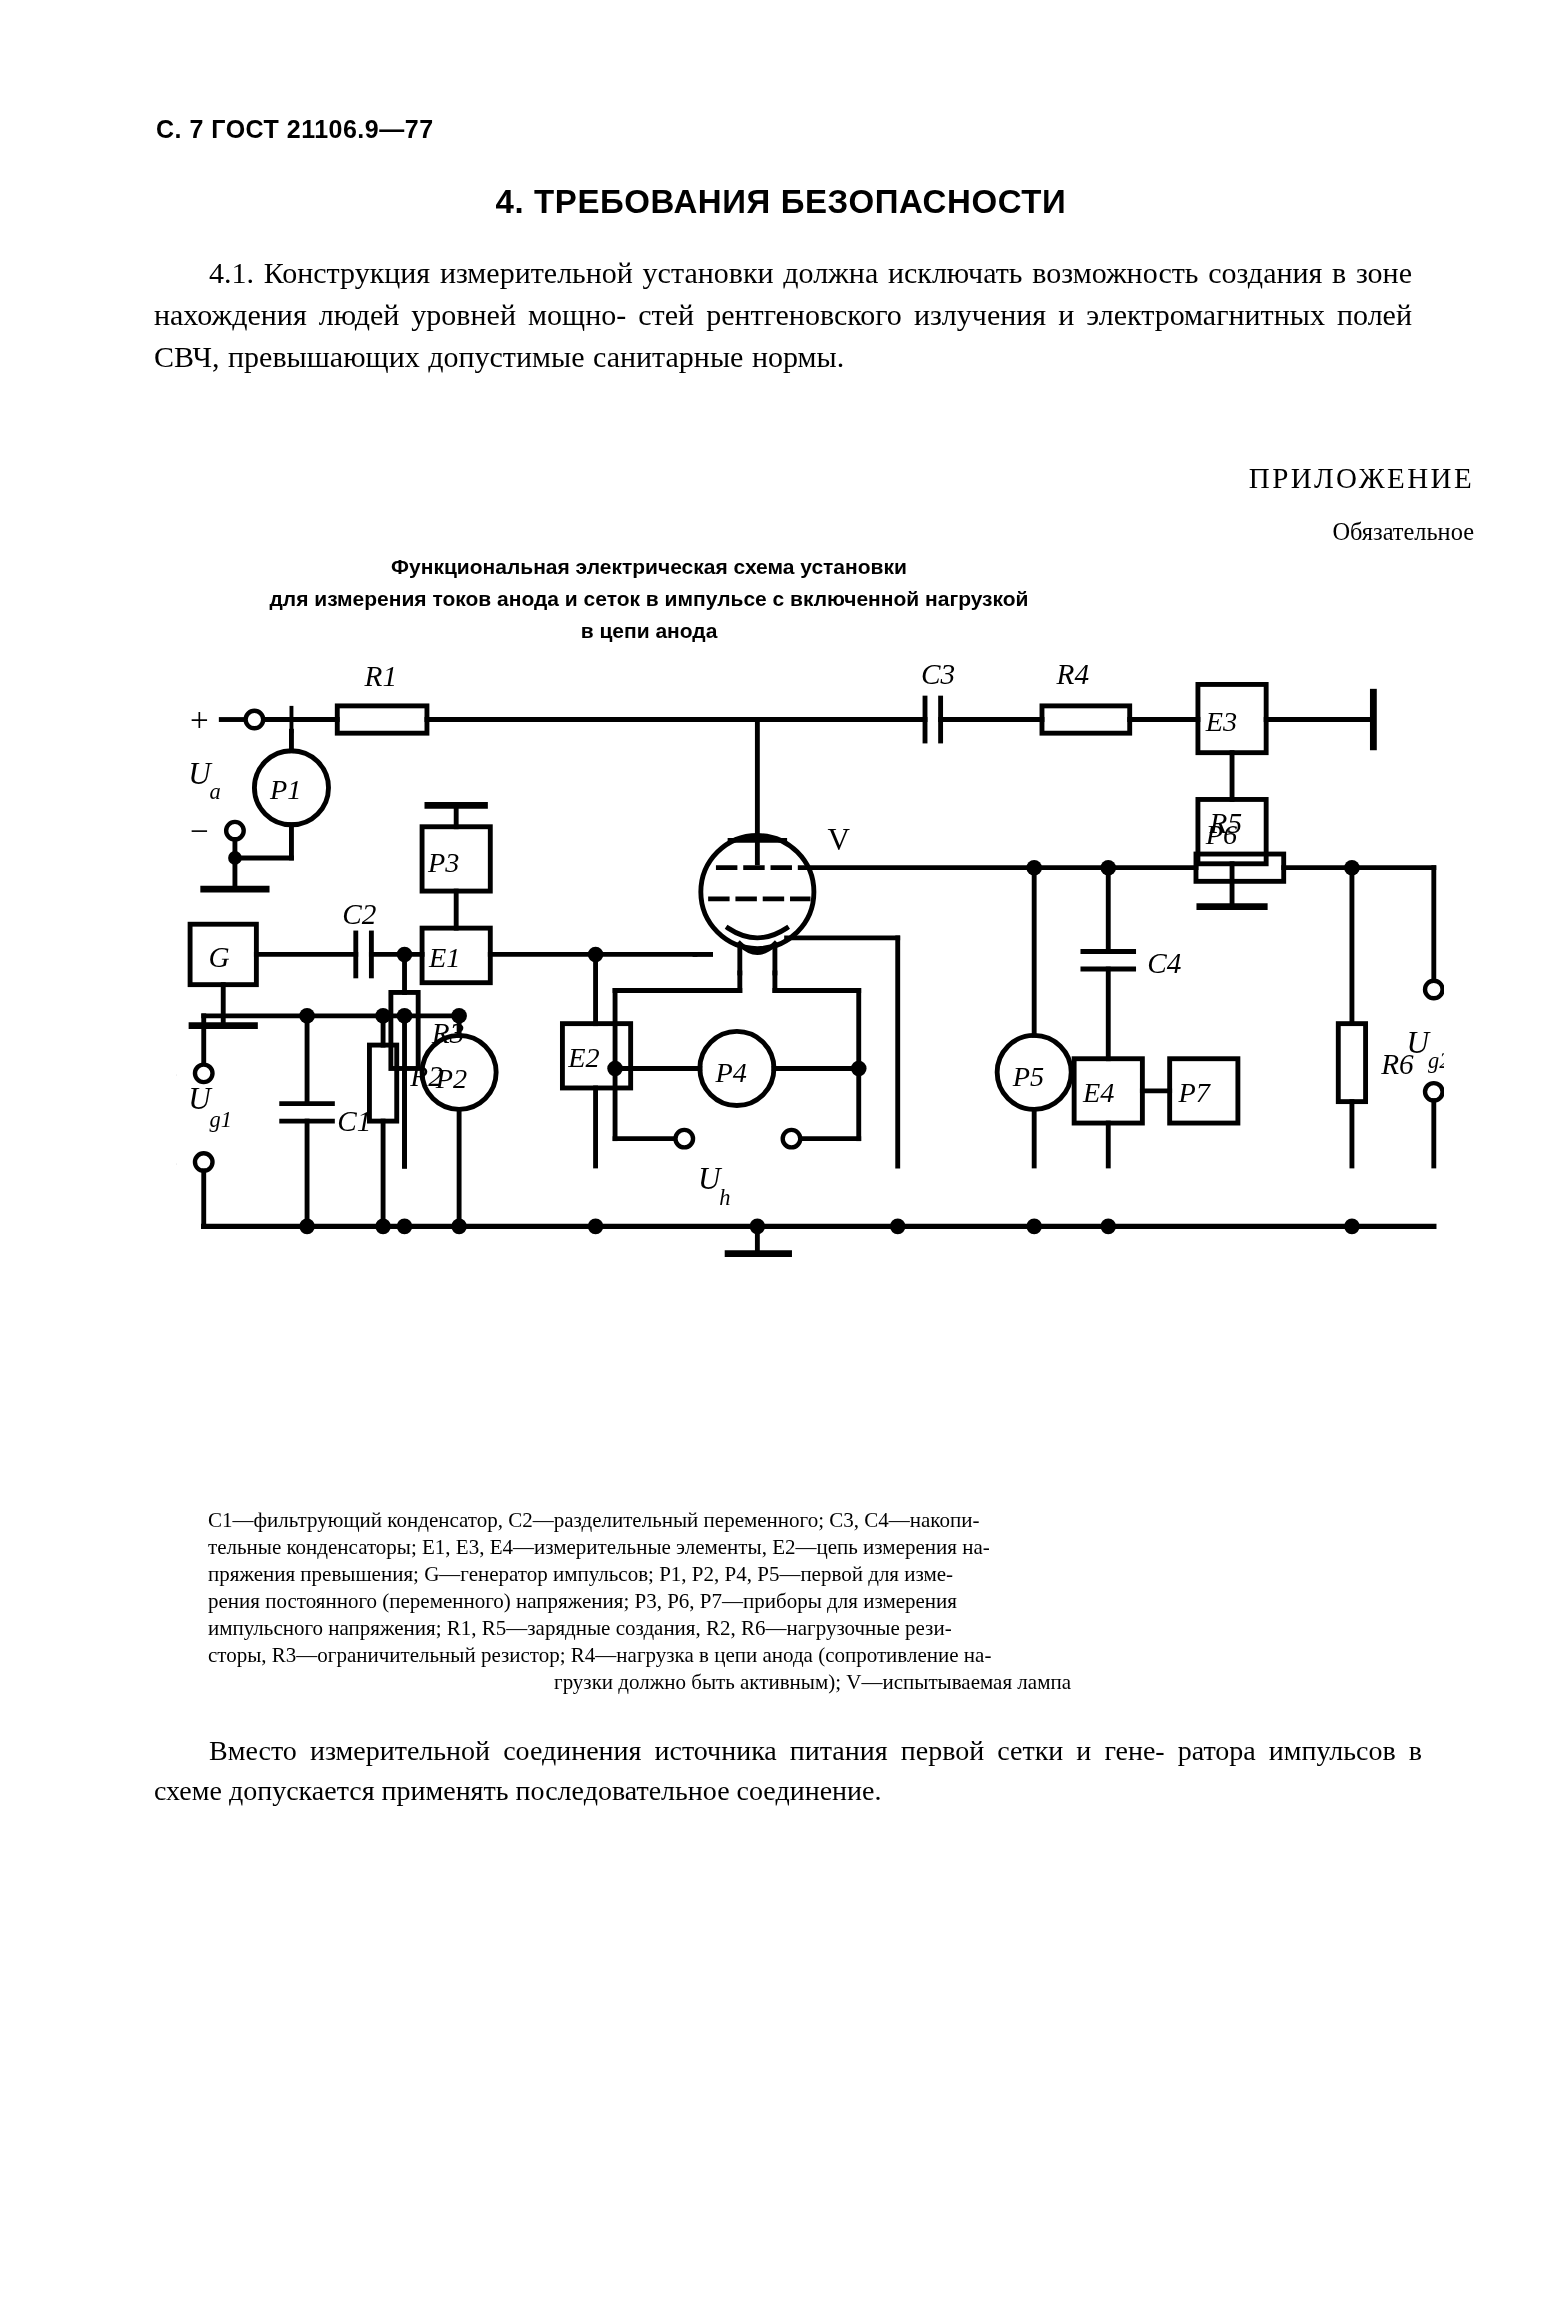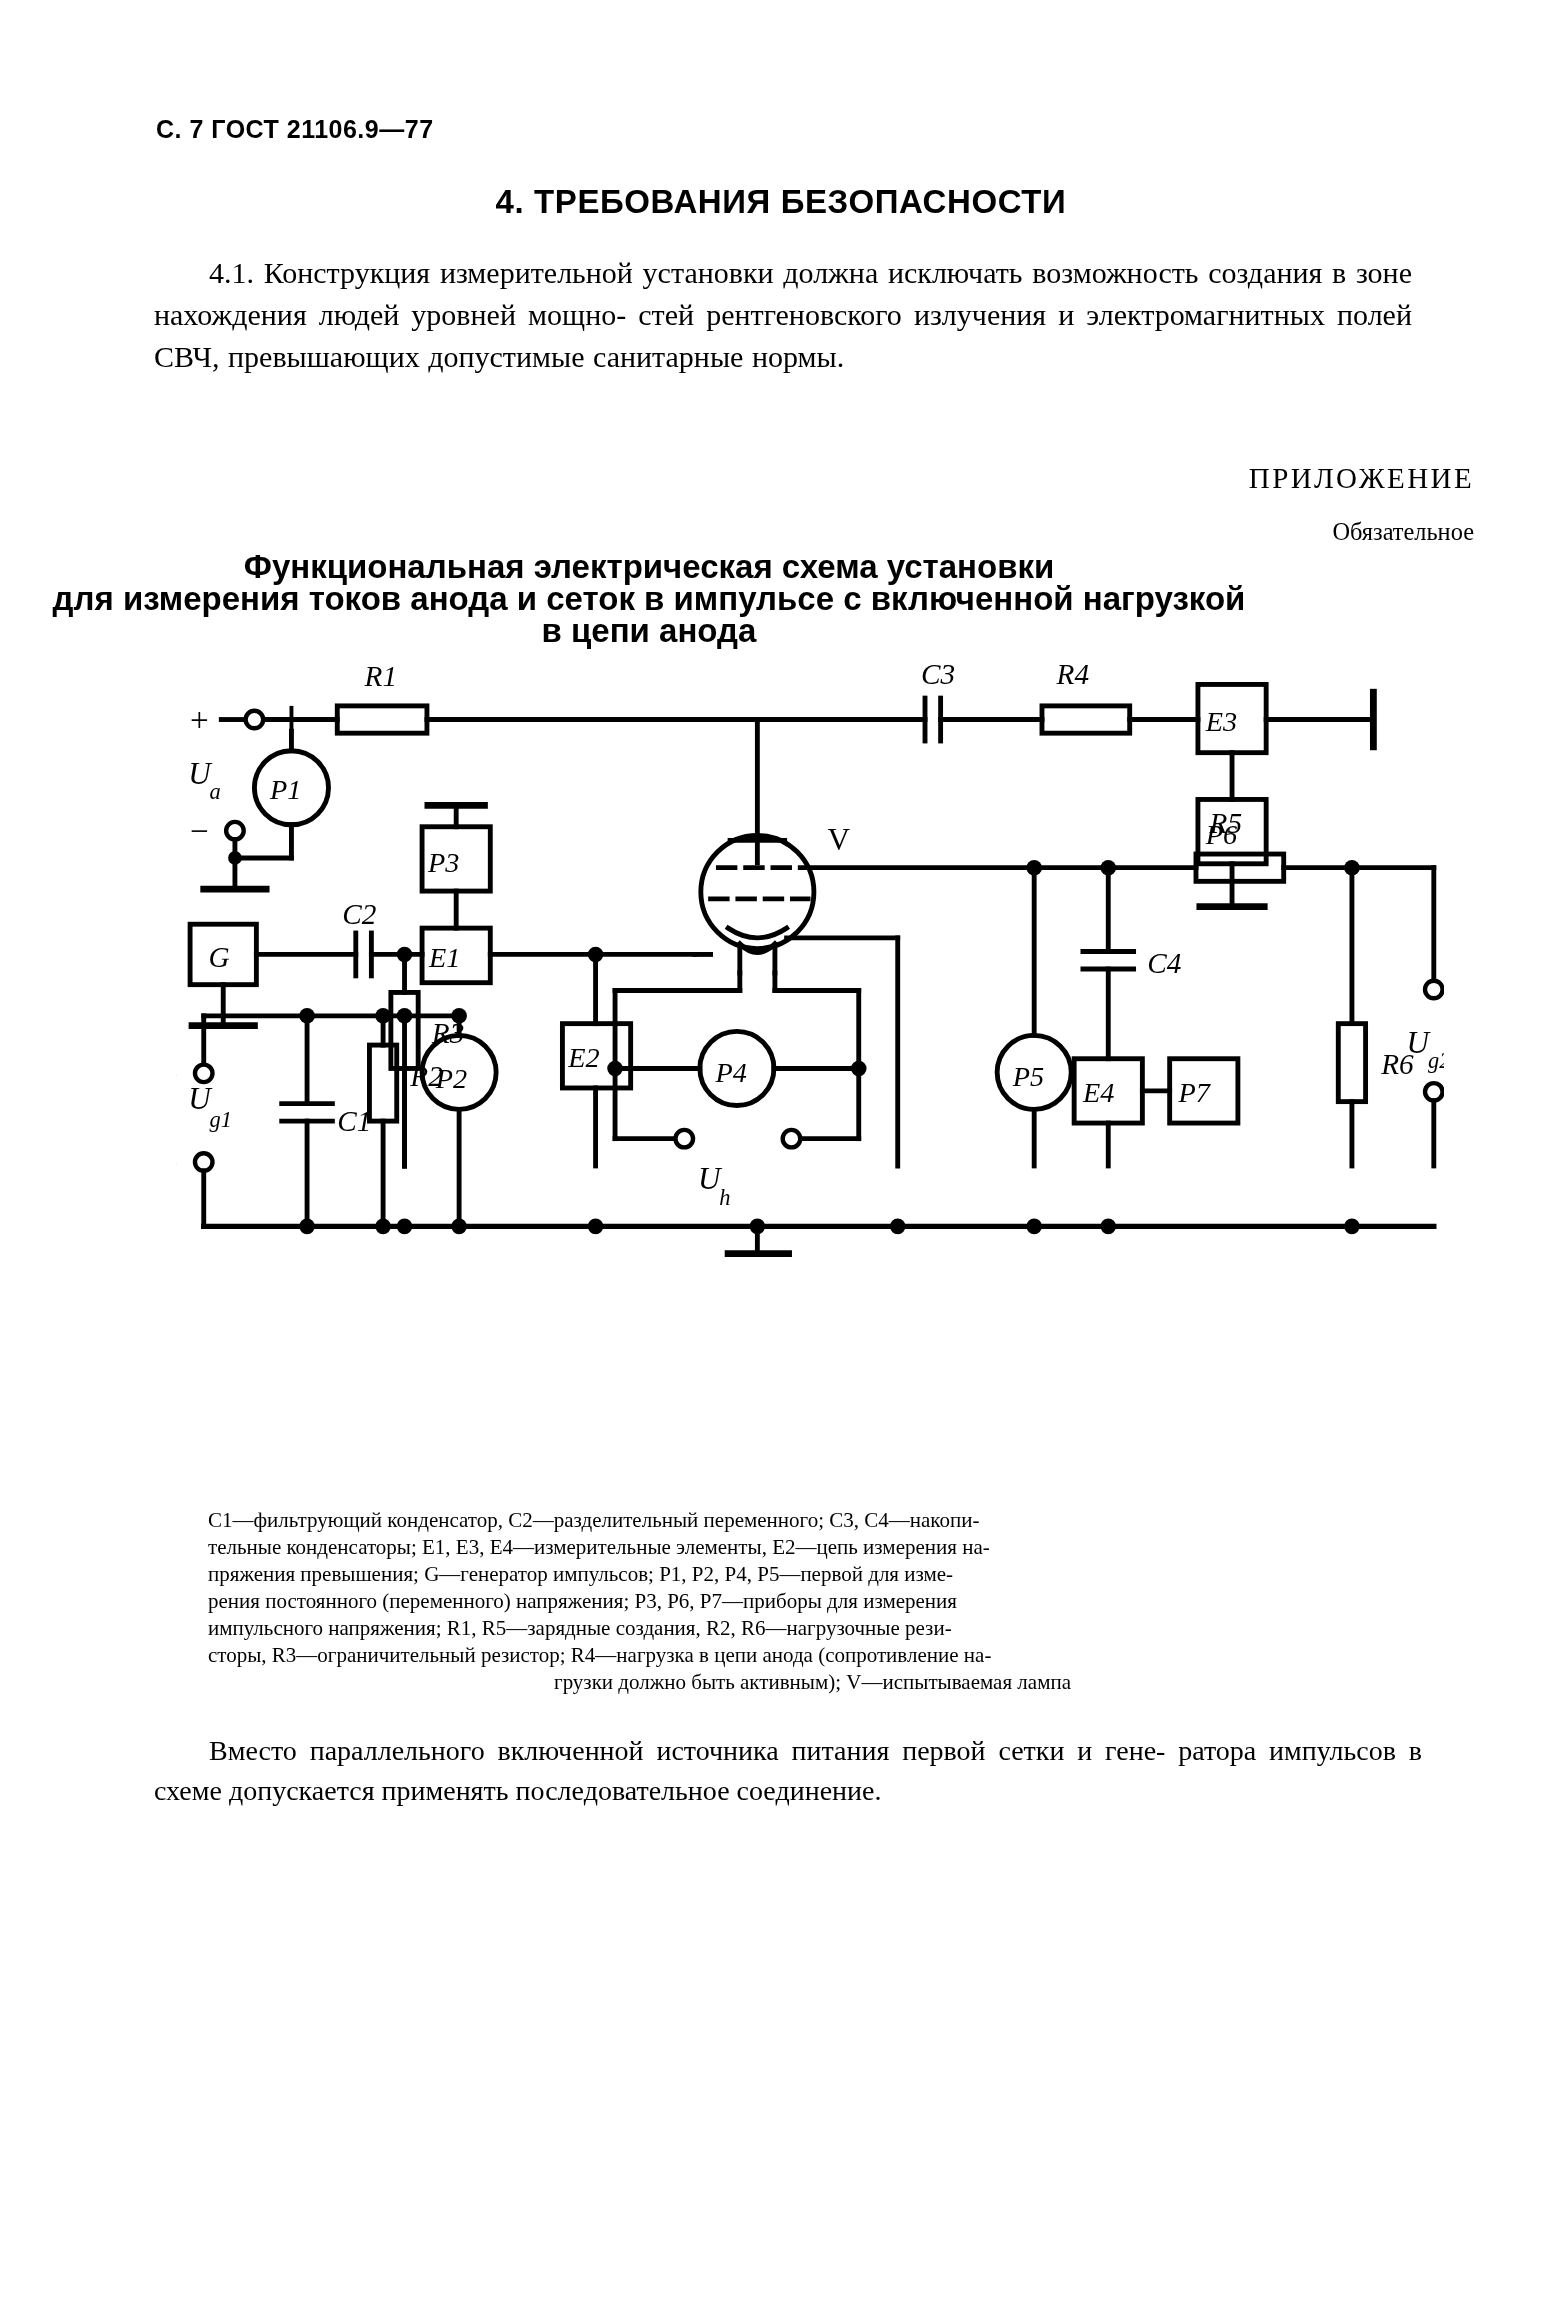--- a/index.html
+++ b/index.html
@@ -81,21 +81,21 @@
 
   
   .fig-title {
     position: absolute;
     left: 0;
     top: 551px;
     width: 1298px;
     text-align: center;
     font-family: "Liberation Sans", "DejaVu Sans", sans-serif;
     font-weight: bold;
-    font-size: 33px;
+    font-size: 21px;
     line-height: 32px;
   }
 
   
   .schematic {
     position: absolute;
     left: 176px;
     top: 663px;
     width: 1268px;
     height: 809px;
@@ -401,18 +401,18 @@
     <div class="lg-line">C1—фильтрующий конденсатор, C2—разделительный переменного; C3, C4—накопи-</div>
     <div class="lg-line">тельные конденсаторы; E1, E3, E4—измерительные элементы, E2—цепь измерения на-</div>
     <div class="lg-line">пряжения превышения; G—генератор импульсов; P1, P2, P4, P5—первой для изме-</div>
     <div class="lg-line">рения постоянного (переменного) напряжения; P3, P6, P7—приборы для измерения</div>
     <div class="lg-line">импульсного напряжения; R1, R5—зарядные создания, R2, R6—нагрузочные рези-</div>
     <div class="lg-line">сторы, R3—ограничительный резистор; R4—нагрузка в цепи анода (сопротивление на-</div>
     <div class="lg-line center">грузки должно быть активным); V—испытываемая лампа</div>
   </div>
 
   <div class="para-end">
-    <span>Вместо параллельного включенной источника питания первой сетки и гене-</span>
+    <span>Вместо измерительной соединения источника питания первой сетки и гене-</span>
     <span>ратора импульсов в схеме допускается применять последовательное соединение.</span>
   </div>
 
 </div>
 
 
 </body></html>

